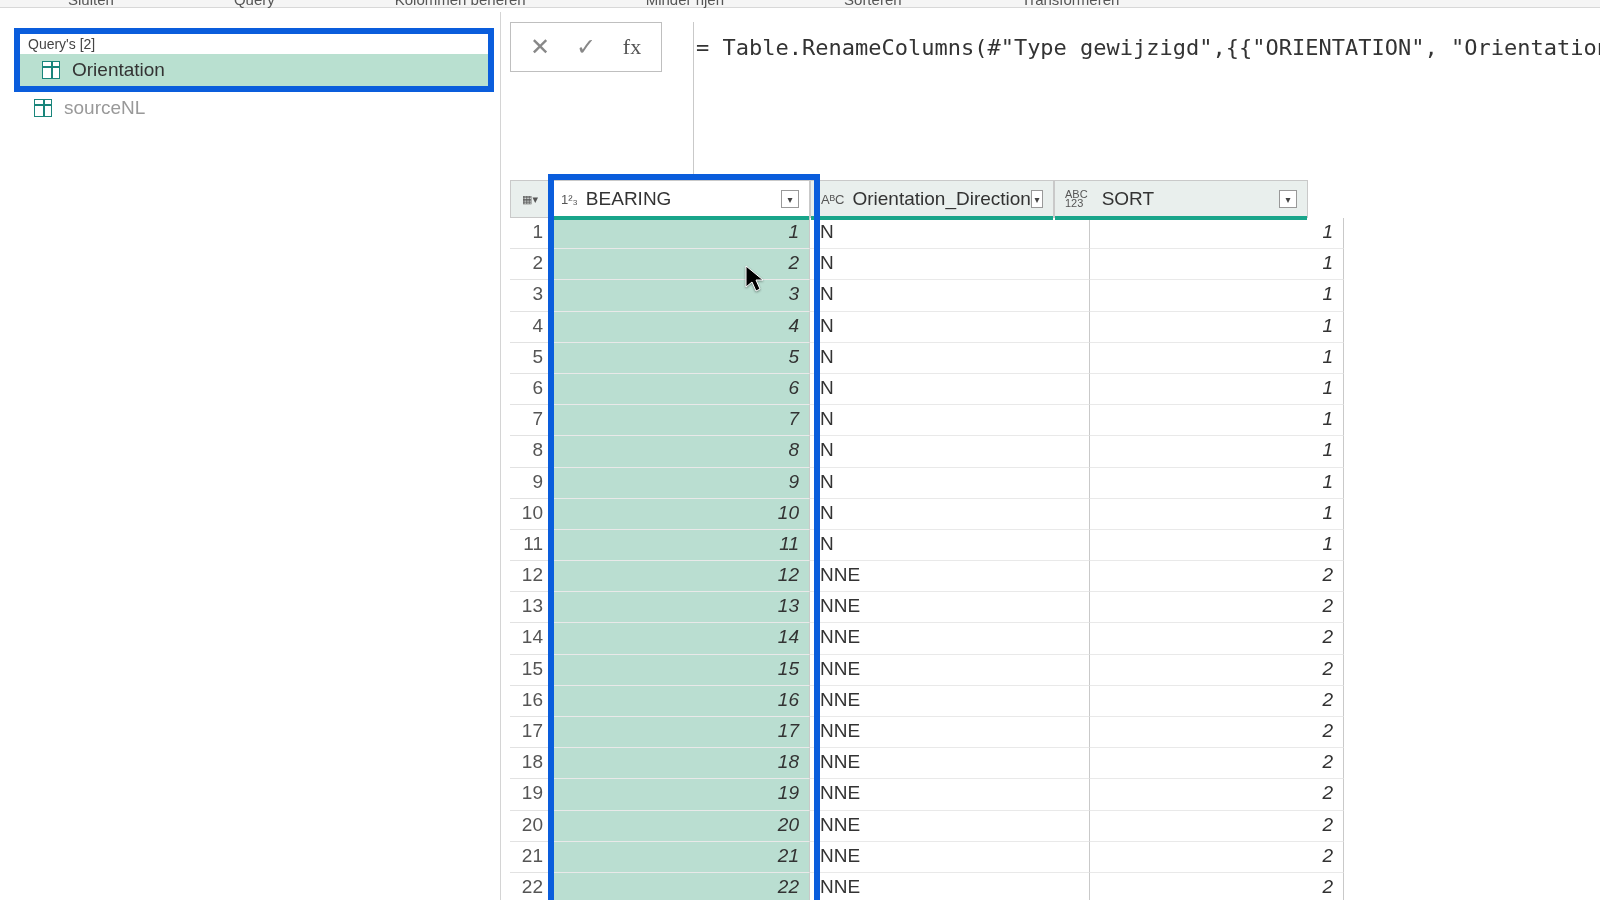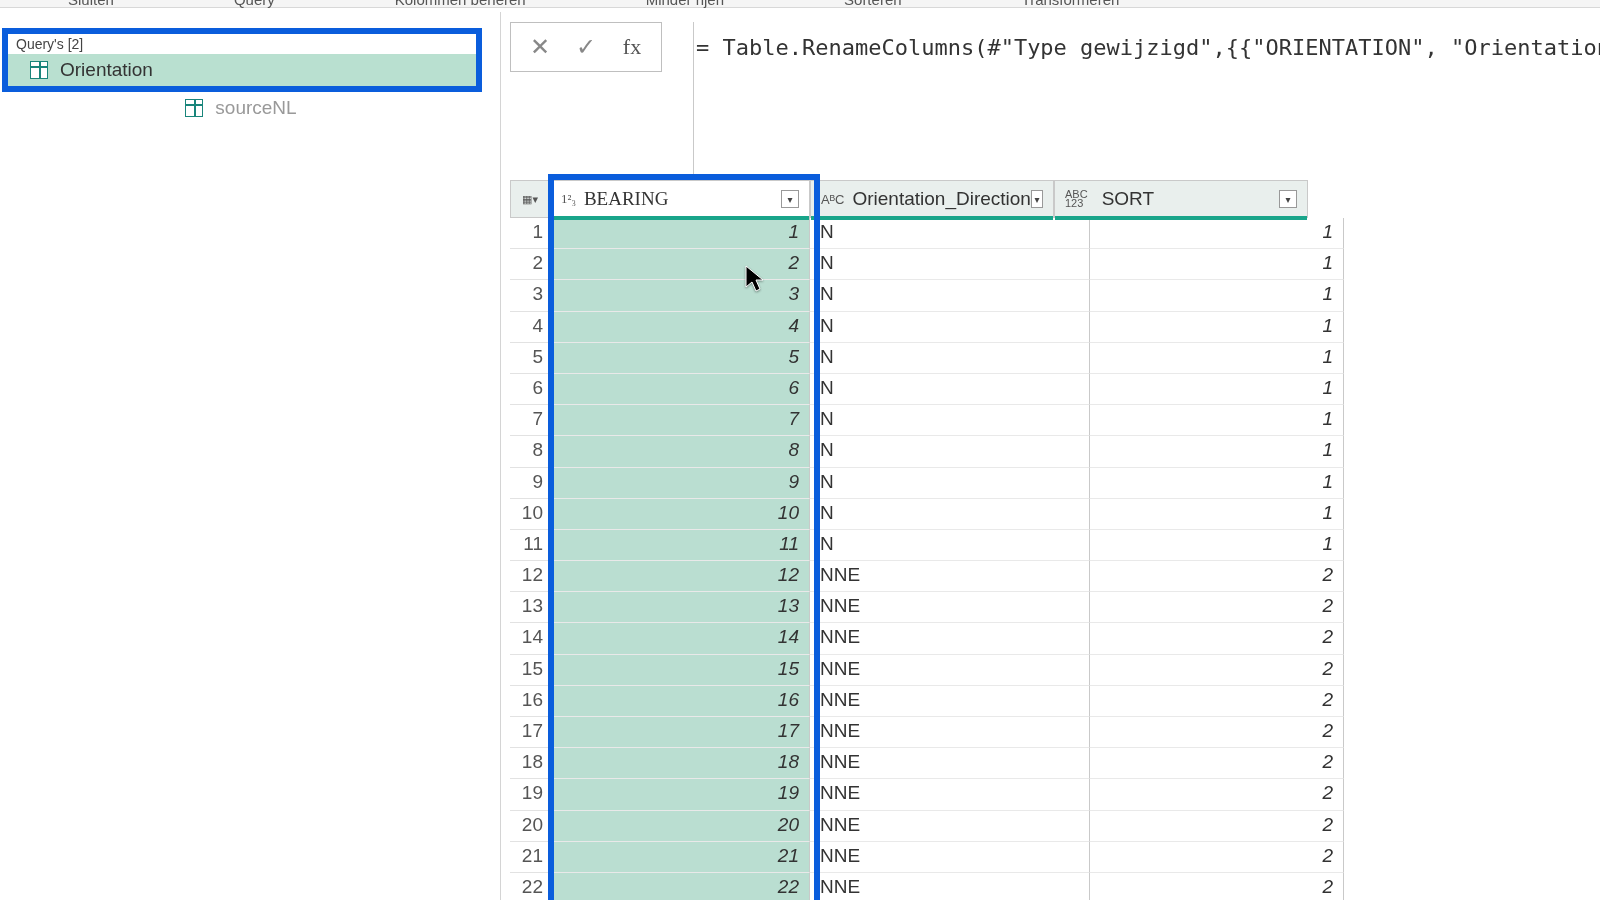--- a/index.html
+++ b/index.html
@@ -21,21 +21,21 @@
     align-items: flex-start;
     font-size: 15px;
     color: #555;
     padding: 0 8px;
   }
   .ribbon-bar span { padding: 0 60px; line-height: 0px; }
 
   .queries-panel {
     position: absolute;
     top: 28px;
-    left: 2px;
+    left: 14px;
     width: 480px;
   }
   .queries-header {
     font-size: 14px;
     color: #444;
     padding: 2px 8px;
   }
   .queries-box {
     border: 6px solid #0a5ddc;
     background: #fff;
@@ -59,21 +59,20 @@
   .table-icon::before, .table-icon::after {
     content: "";
     position: absolute;
     background: #19857b;
   }
   .table-icon::before { top: 4px; left:0; right:0; height:1.5px; }
   .table-icon::after { top:0; bottom:0; left: 50%; width:1.5px; }
   .query-item.outside {
     color: #999;
     padding-left: 20px;
-    justify-content: center;
   }
 
   .formula-region {
     position: absolute;
     top: 22px;
     left: 510px;
     right: 6px;
     display: flex;
     align-items: center;
     gap: 14px;
@@ -160,21 +159,21 @@
   .bearing-box {
     border:6px solid #0a5ddc;
     position:absolute;
     top:-6px;
     left: 38px;
     width: 272px;
     bottom:-730px;
     pointer-events:none;
     z-index:5;
   }
-  .col-bearing { width: 260px; font-family: Liberation Serif, serif; }
+  .col-bearing { width: 260px; }
   .col-orient { width: 244px; }
   .col-sort { width: 254px; }
 
   .rownum {
     width: 40px;
     border-right:1px solid #c9c9c9;
     border-bottom:1px solid #e2e2e2;
     text-align:right;
     padding: 3px 6px;
     color:#555;

